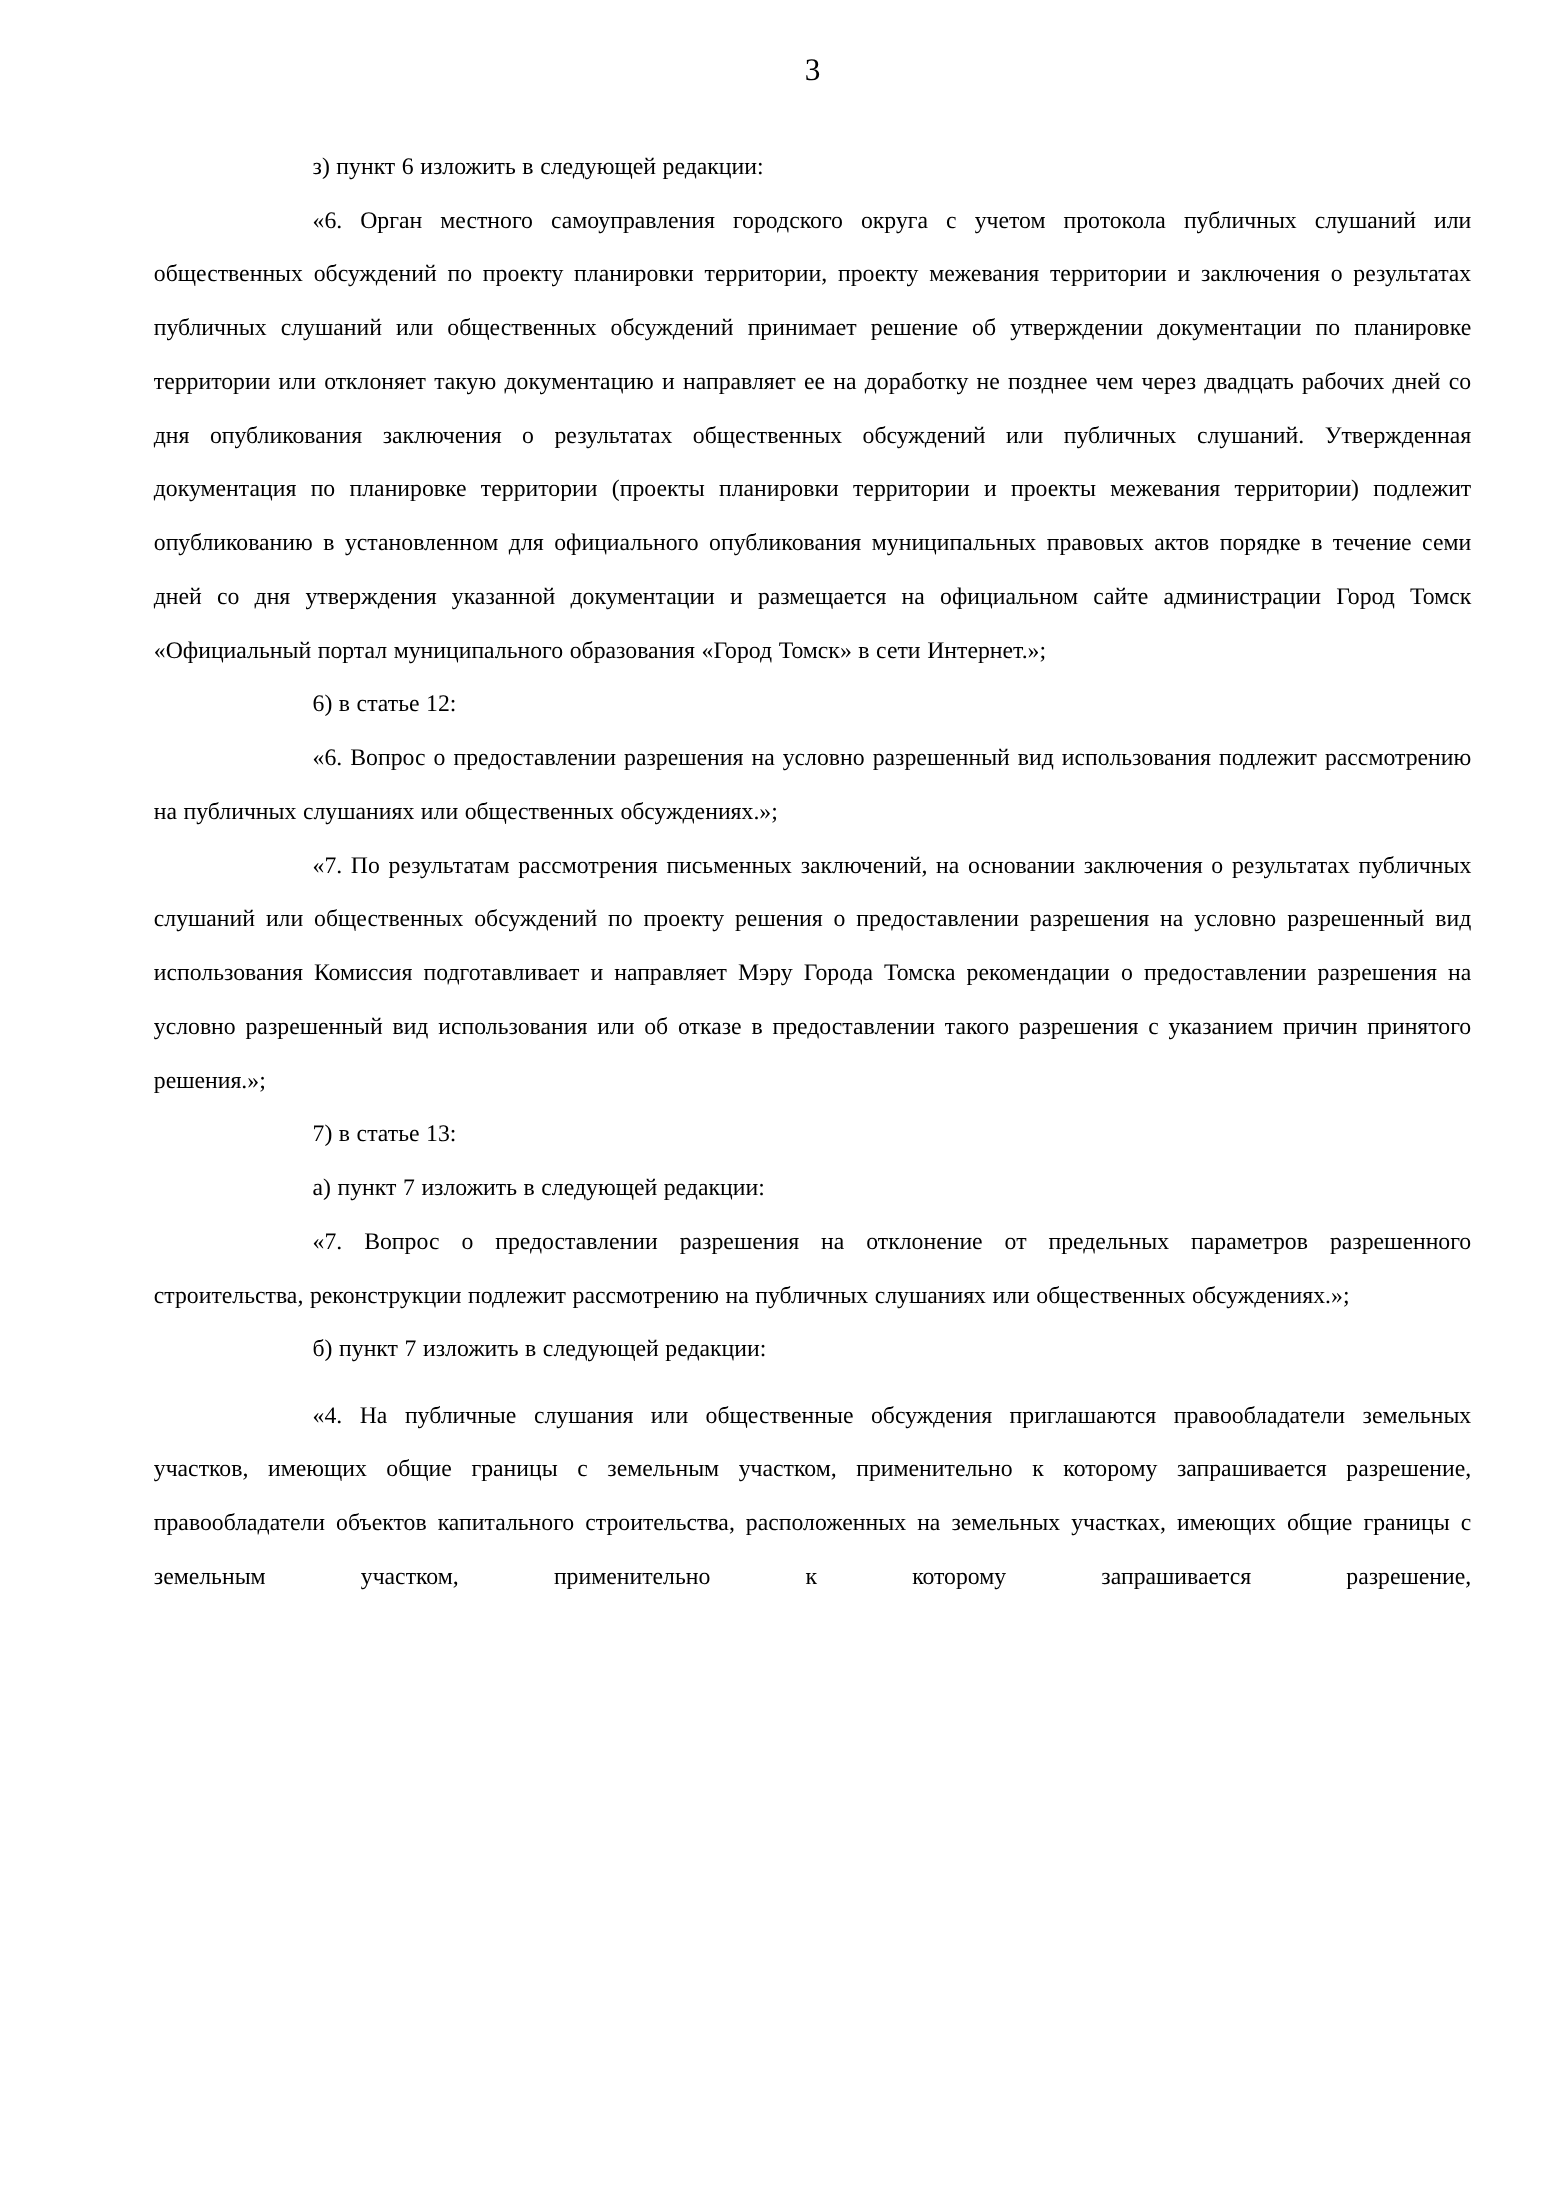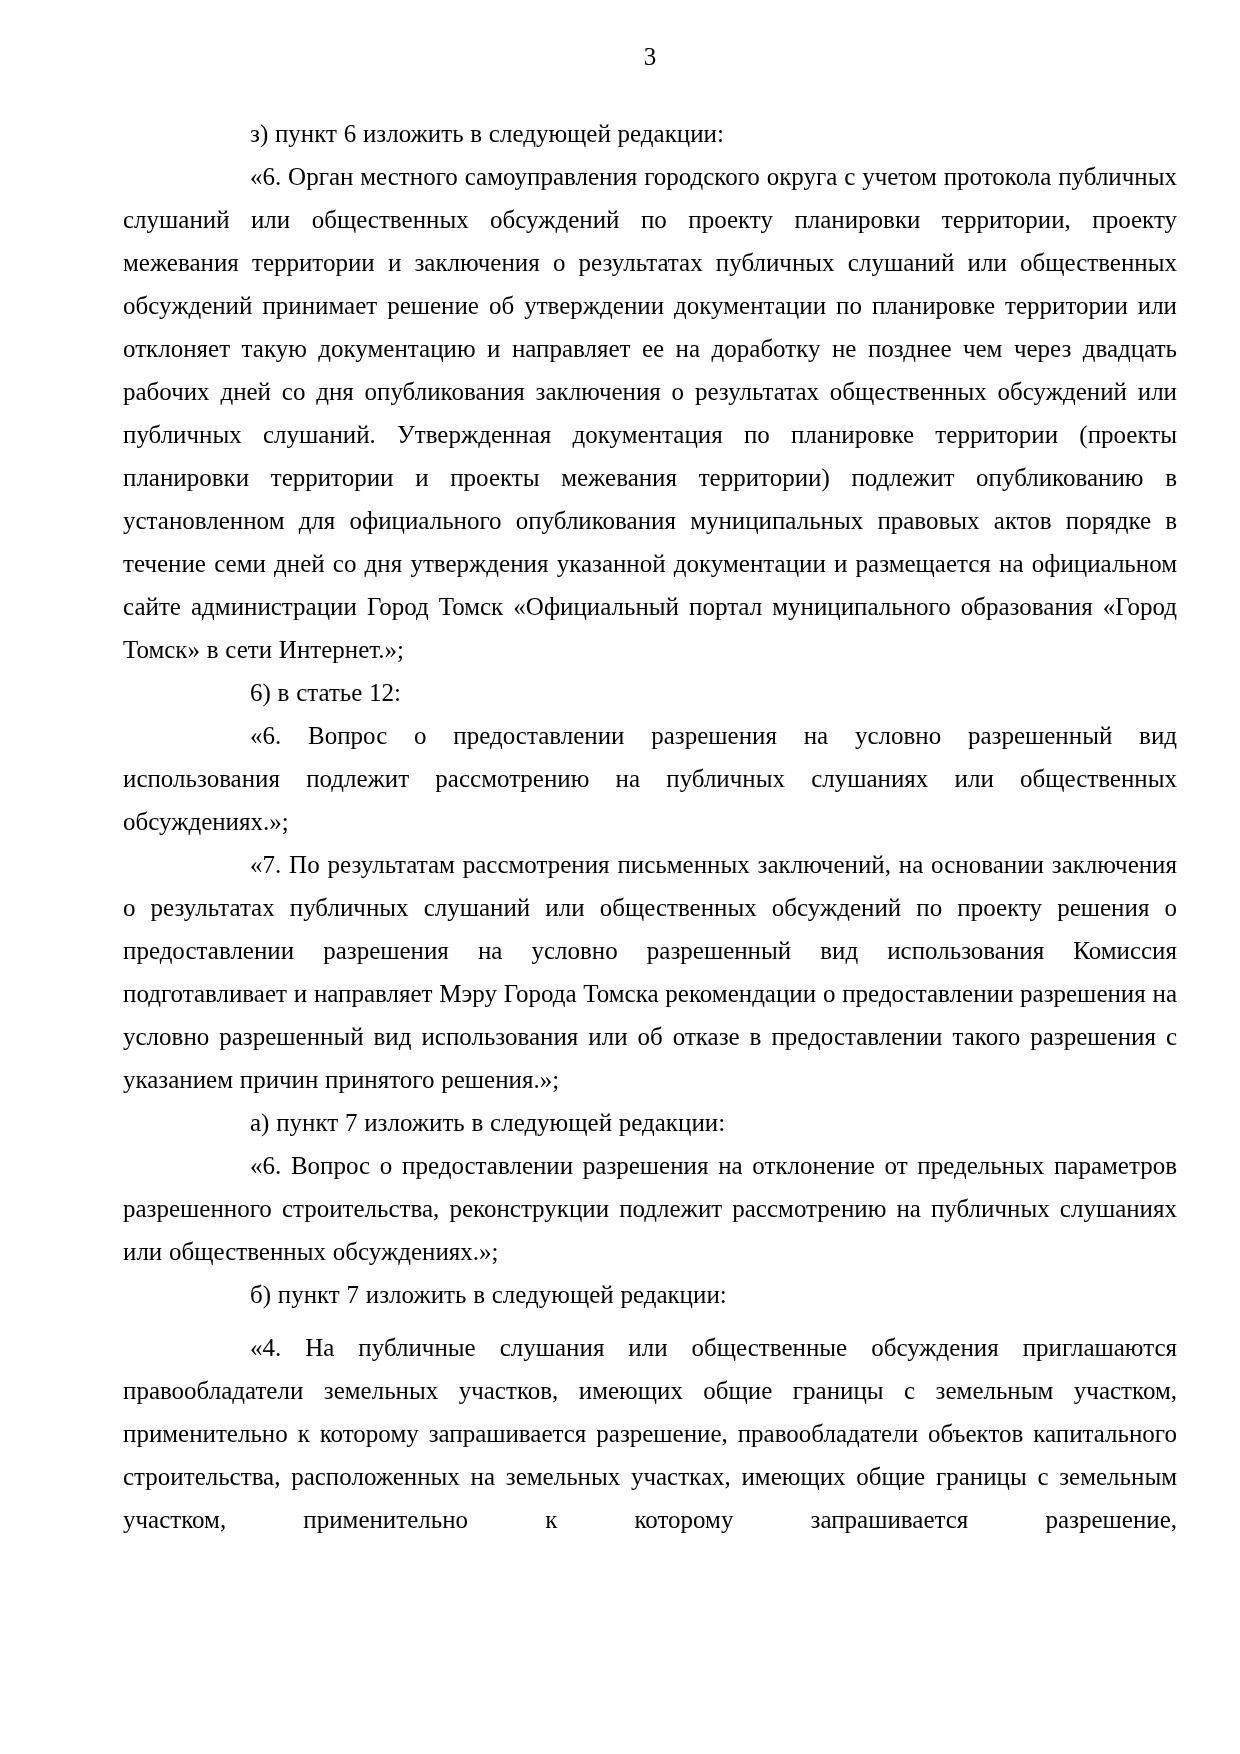--- a/index.html
+++ b/index.html
@@ -24,21 +24,21 @@
     text-align: center;
     font-size: 25px;
     line-height: 30px;
     color: #000000;
   }
   .content {
     position: absolute;
     top: 112px;
     left: 123px;
     width: 1054px;
-    font-size: 25px;
+    font-size: 19px;
     line-height: 43px;
     text-align: justify;
     color: #000000;
   }
   .content p {
     margin: 0;
     padding: 0;
     text-indent: 127px;
     word-spacing: 0.5px;
   }
@@ -52,18 +52,19 @@
 <body>
 
 <div class="page">
   <div class="page-number">3</div>
   <div class="content">
       <p>з) пункт 6 изложить в следующей редакции:</p>
       <p>«6. Орган местного самоуправления городского округа с учетом протокола публичных слушаний или общественных обсуждений по проекту планировки территории, проекту межевания территории и заключения о результатах публичных слушаний или общественных обсуждений принимает решение об утверждении документации по планировке территории или отклоняет такую документацию и направляет ее на доработку не позднее чем через двадцать рабочих дней со дня опубликования заключения о результатах общественных обсуждений или публичных слушаний. Утвержденная документация по планировке территории (проекты планировки территории и проекты межевания территории) подлежит опубликованию в установленном для официального опубликования муниципальных правовых актов порядке в течение семи дней со дня утверждения указанной документации и размещается на официальном сайте администрации Город Томск «Официальный портал муниципального образования «Город Томск» в сети Интернет.»;</p>
       <p>6) в статье 12:</p>
       <p>«6. Вопрос о предоставлении разрешения на условно разрешенный вид использования подлежит рассмотрению на публичных слушаниях или общественных обсуждениях.»;</p>
       <p>«7. По результатам рассмотрения письменных заключений, на основании заключения о результатах публичных слушаний или общественных обсуждений по проекту решения о предоставлении разрешения на условно разрешенный вид использования Комиссия подготавливает и направляет Мэру Города Томска рекомендации о предоставлении разрешения на условно разрешенный вид использования или об отказе в предоставлении такого разрешения с указанием причин принятого решения.»;</p>
+      <p>7) в статье 13:</p>
       <p>а) пункт 7 изложить в следующей редакции:</p>
-      <p>«6. Вопрос о предоставлении разрешения на отклонение от предельных параметров разрешенного строительства, реконструкции подлежит рассмотрению на публичных слушаниях или общественных обсуждениях.»;</p>
+      <p>«7. Вопрос о предоставлении разрешения на отклонение от предельных параметров разрешенного строительства, реконструкции подлежит рассмотрению на публичных слушаниях или общественных обсуждениях.»;</p>
       <p>б) пункт 7 изложить в следующей редакции:</p>
       <p class="continued">«4. На публичные слушания или общественные обсуждения приглашаются правообладатели земельных участков, имеющих общие границы с земельным участком, применительно к которому запрашивается разрешение, правообладатели объектов капитального строительства, расположенных на земельных участках, имеющих общие границы с земельным участком, применительно к которому запрашивается разрешение,</p>
     </div>
 </div>
 
 </body></html>

